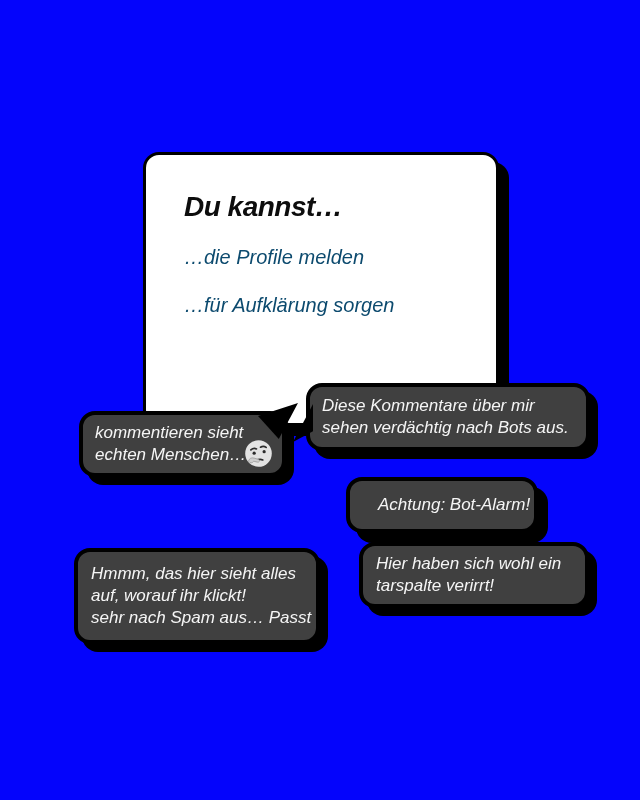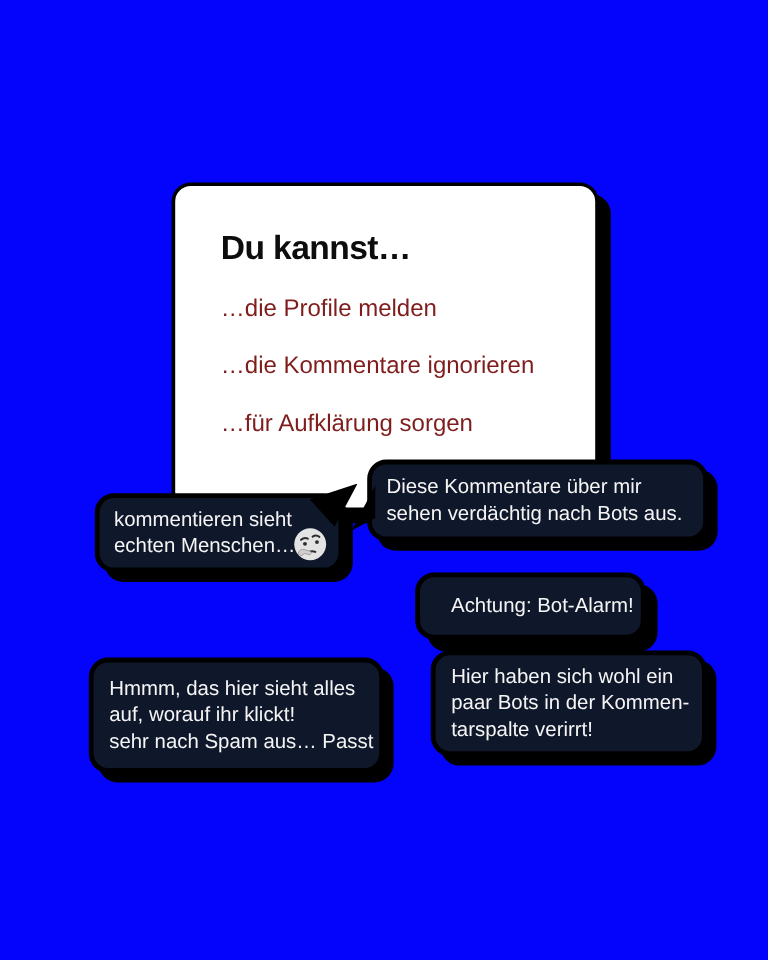--- a/index.html
+++ b/index.html
@@ -1,46 +1,47 @@
 <!DOCTYPE html>
 <html><head>
 <meta charset="utf-8">
 <style>
   html,body{margin:0;padding:0;background:#0404fc;}
   .stage{
     position:relative;width:638px;height:800px;overflow:hidden;
     background:#0404fc;margin:0 auto;
     font-family:"Liberation Sans",sans-serif;
+    font-style:italic;
   }
   
   .card{
     position:absolute;left:142px;top:152px;width:356px;height:274px;
     box-sizing:border-box;background:#ffffff;border:3px solid #000;
     border-radius:16px;box-shadow:10px 10px 0 #000;z-index:1;
     padding:38px 24px 0 38px;color:#111;
   }
   .card-title{
     font-size:28px;font-weight:800;letter-spacing:-0.5px;
     line-height:1;margin:0 0 25px 0;color:#0d0d0d;
   }
   .card-item{
     font-size:20px;font-weight:400;line-height:22px;margin:0 0 26px 0;
-    color:#7f1d1d;
+    color:#0c4a6e;
   }
   
   .bubble{
-    position:absolute;box-sizing:border-box;background:#0f172a;
+    position:absolute;box-sizing:border-box;background:#404040;
     border:4px solid #000;border-radius:16px;color:#f5f5f5;
     box-shadow:8px 8px 0 #000;z-index:2;font-size:17px;line-height:22px;
     font-weight:400;
   }
   .bubble .line{white-space:nowrap;}
   .b-habe   {left:78px; top:411px; width:207px; padding:7px 12px;}
   .b-diese  {left:305px;top:383px; width:284px; padding:8px 12px;}
-  .b-achtung{left:345px;top:477px; width:192px; padding:13px 6px;box-shadow:10px 10px 0 #000;text-align:right;}
+  .b-achtung{left:345px;top:477px; width:192px; padding:13px 28px;box-shadow:10px 10px 0 #000;}
   .b-hmmm   {left:73px; top:520px; width:246px; padding:11px 13px;margin-top:28px;}
   .b-hier   {left:358px;top:542px; width:230px; padding:7px 13px;}
   
   .tail{position:absolute;background:#000;}
   .tail-habe{
     top:-12px;right:-16px;width:40px;height:36px;
     clip-path:polygon(100% 0, 0 36%, 52% 100%);
   }
   .tail-diese{
     left:-17px;bottom:5px;width:20px;height:38px;
@@ -52,21 +53,20 @@
   }
 </style>
 </head>
 <body>
 
 <div class="stage">
 
   <div class="card">
     <div class="card-title">Du kannst…</div>
     <div class="card-item">…die Profile melden</div>
-    <div class="card-item">…die Kommentare ignorieren</div>
     <div class="card-item">…für Aufklärung sorgen</div>
   </div>
 
   <div class="bubble b-habe">
     <div class="tail tail-habe"></div>
     <div class="line">kommentieren sieht</div>
     <div class="line">echten Menschen…</div>
     <svg class="emoji" viewBox="0 0 36 36">
       <circle cx="18" cy="18" r="16.5" fill="#e3e3e3"></circle>
       <path d="M8.5 13.5 q3.5 -3.2 7 -1.2" stroke="#2c2c2c" stroke-width="2.1" fill="none" stroke-linecap="round"></path>
@@ -89,17 +89,16 @@
   </div>
 
   <div class="bubble b-hmmm">
     <div class="line">Hmmm, das hier sieht alles</div>
     <div class="line">auf, worauf ihr klickt!</div>
     <div class="line">sehr nach Spam aus… Passt</div>
   </div>
 
   <div class="bubble b-hier">
     <div class="line">Hier haben sich wohl ein</div>
-    <div class="line">paar Bots in der Kommen-</div>
     <div class="line">tarspalte verirrt!</div>
   </div>
 
 </div>
 
 </body></html>

